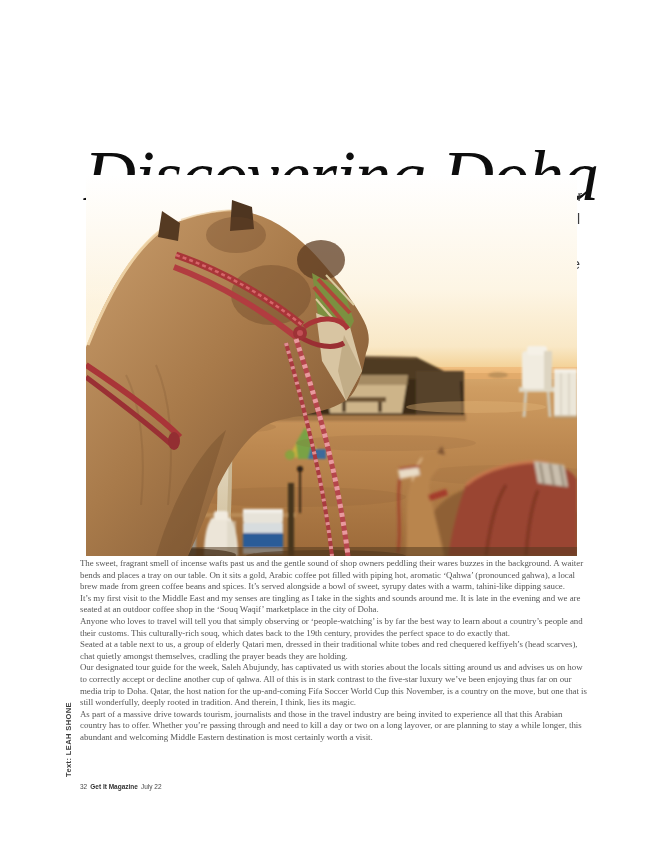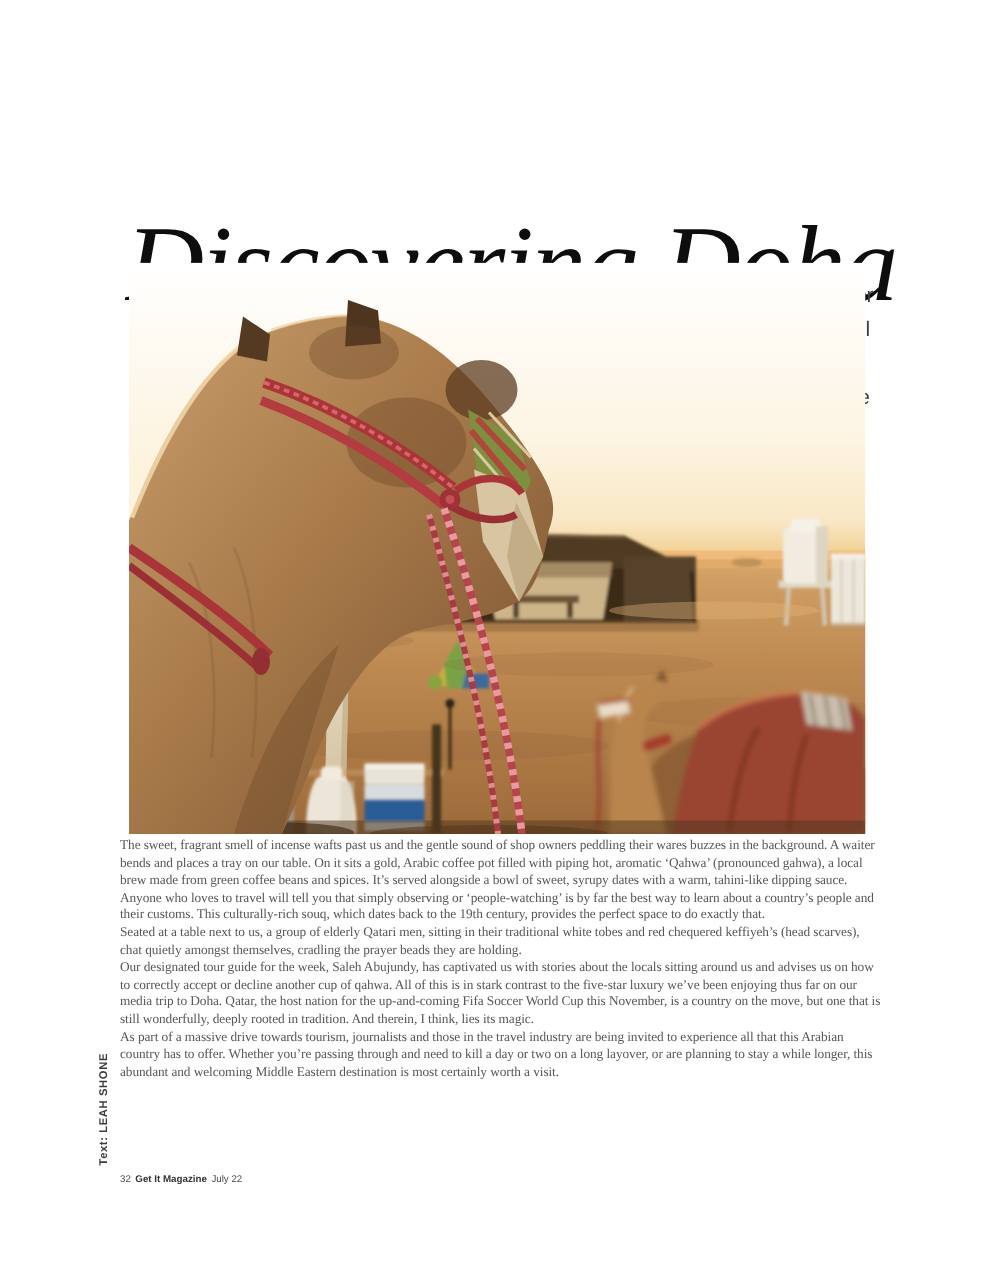--- a/index.html
+++ b/index.html
@@ -245,22 +245,23 @@
           <path d="M 0,190 C 36,214 72,240 94,262" stroke="#a93538" stroke-width="6" fill="none"></path>
           <path d="M 0,202 C 32,226 64,250 88,272" stroke="#9a3034" stroke-width="5" fill="none"></path>
           <ellipse cx="88" cy="266" rx="6" ry="9" fill="#932e32"></ellipse>
         </g>
       </g>
     </svg>
   </div>
 
   <div class="body-text">
     <p>The sweet, fragrant smell of incense wafts past us and the gentle sound of shop owners peddling their wares buzzes in the background. A waiter bends and places a tray on our table. On it sits a gold, Arabic coffee pot filled with piping hot, aromatic ‘Qahwa’ (pronounced gahwa), a local brew made from green coffee beans and spices. It’s served alongside a bowl of sweet, syrupy dates with a warm, tahini-like dipping sauce.</p>
+    <p>It’s my first visit to the Middle East and my senses are tingling as I take in the sights and sounds around me. It is late in the evening and we are seated at an outdoor coffee shop in the ‘Souq Waqif’ marketplace in the city of Doha.</p>
     <p>Anyone who loves to travel will tell you that simply observing or ‘people-watching’ is by far the best way to learn about a country’s people and their customs. This culturally-rich souq, which dates back to the 19th century, provides the perfect space to do exactly that.</p>
-    <p>Seated at a table next to us, a group of elderly Qatari men, sitting in their traditional white tobes and red chequered keffiyeh’s (head scarves), chat quietly amongst themselves, cradling the prayer beads they are holding.</p>
+    <p>Seated at a table next to us, a group of elderly Qatari men, dressed in their traditional white tobes and red chequered keffiyeh’s (head scarves), chat quietly amongst themselves, cradling the prayer beads they are holding.</p>
     <p>Our designated tour guide for the week, Saleh Abujundy, has captivated us with stories about the locals sitting around us and advises us on how to correctly accept or decline another cup of qahwa. All of this is in stark contrast to the five-star luxury we’ve been enjoying thus far on our media trip to Doha. Qatar, the host nation for the up-and-coming Fifa Soccer World Cup this November, is a country on the move, but one that is still wonderfully, deeply rooted in tradition. And therein, I think, lies its magic.</p>
     <p>As part of a massive drive towards tourism, journalists and those in the travel industry are being invited to experience all that this Arabian country has to offer. Whether you’re passing through and need to kill a day or two on a long layover, or are planning to stay a while longer, this abundant and welcoming Middle Eastern destination is most certainly worth a visit.</p>
   </div>
 
   <div class="credit">Text: LEAH SHONE</div>
 
   <div class="footer">
     <span>32</span>
     <span class="mag">Get It Magazine</span>
     <span>July 22</span>

